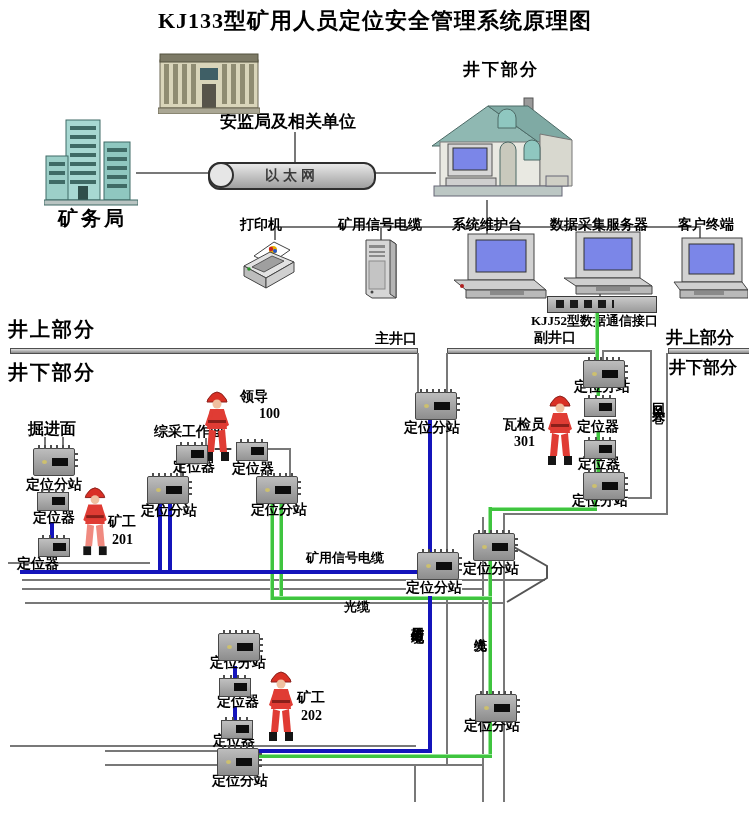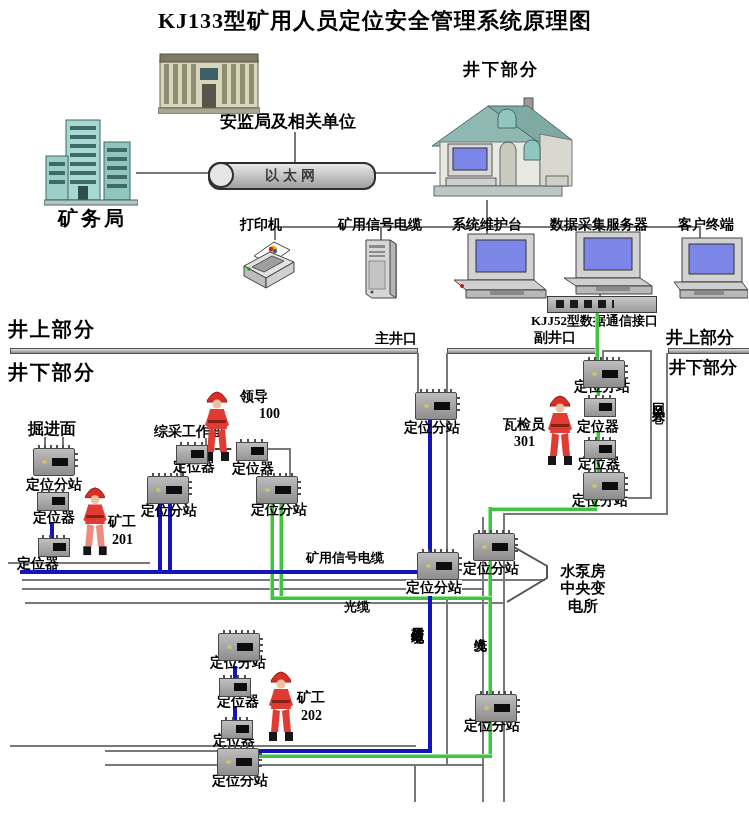--- a/index.html
+++ b/index.html
@@ -400,23 +400,20 @@
     <rect x="6" y="66" width="8" height="9" fill="#151515"></rect>
     <rect x="22" y="66" width="8" height="9" fill="#151515"></rect>
   </svg>
 
   <svg class="icon" style="left:505px;top:538px;" width="50" height="70" viewBox="0 0 50 70">
     <polyline points="2,5 42,28 42,40 2,64" fill="none" stroke="#555" stroke-width="2"></polyline>
   </svg>
 
   <div class="lbl" style="left:28px;top:420px;font-size:16px;">掘进面</div>
   <div class="lbl" style="left:130px;top:424px;margin-left:24px;">综采工作面</div>
-  <div class="lbl" style="left:552px;top:563px;font-size:15px;white-space:pre-line;text-align:center;width:62px;">水泵房
-中央变
-电所</div>
   <div class="lbl vtext" style="left:650px;top:392px;font-size:13px;height:60px;letter-spacing:3px;">回风大巷</div>
 
   <div class="lbl" style="left:240px;top:389px;">领导</div>
   <div class="lbl" style="left:259px;top:406px;">100</div>
   <div class="lbl" style="left:108px;top:514px;">矿工</div>
   <div class="lbl" style="left:112px;top:532px;">201</div>
   <div class="lbl" style="left:503px;top:417px;">瓦检员</div>
   <div class="lbl" style="left:514px;top:434px;">301</div>
   <div class="lbl" style="left:297px;top:690px;">矿工</div>
   <div class="lbl" style="left:301px;top:708px;">202</div>

